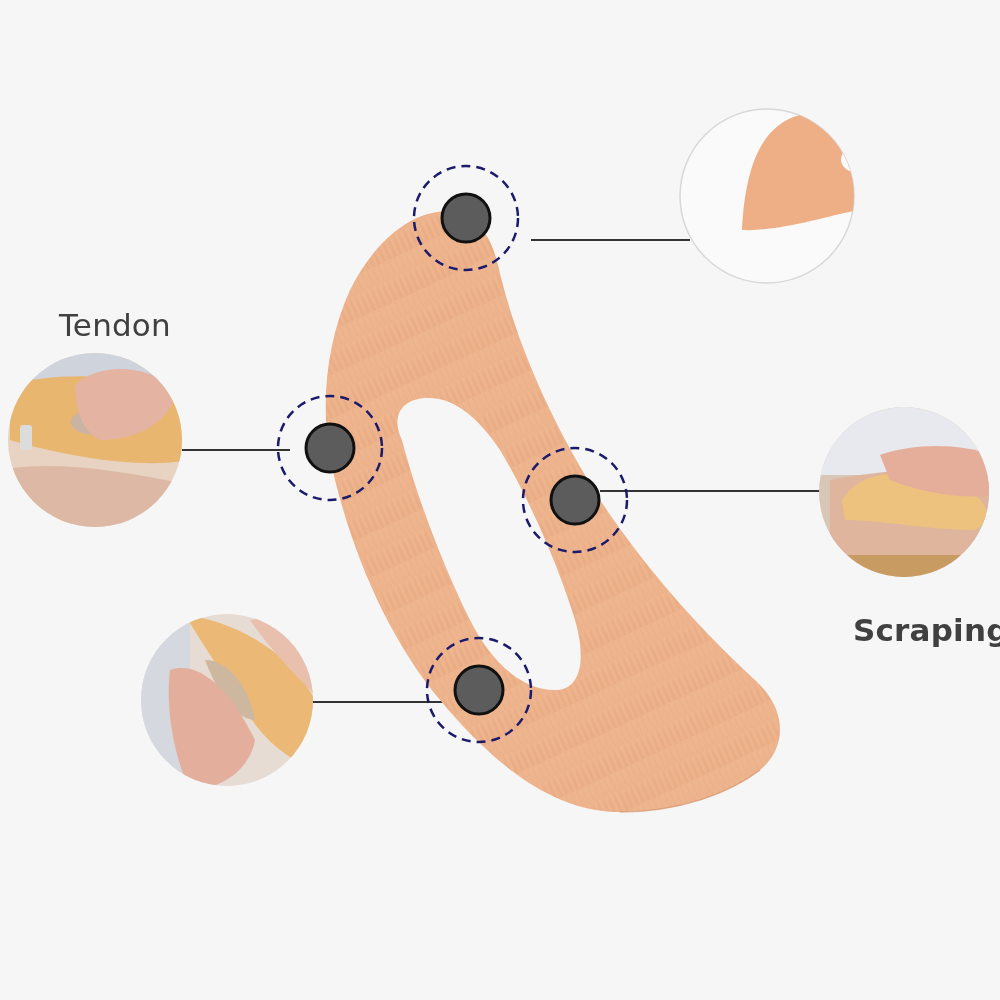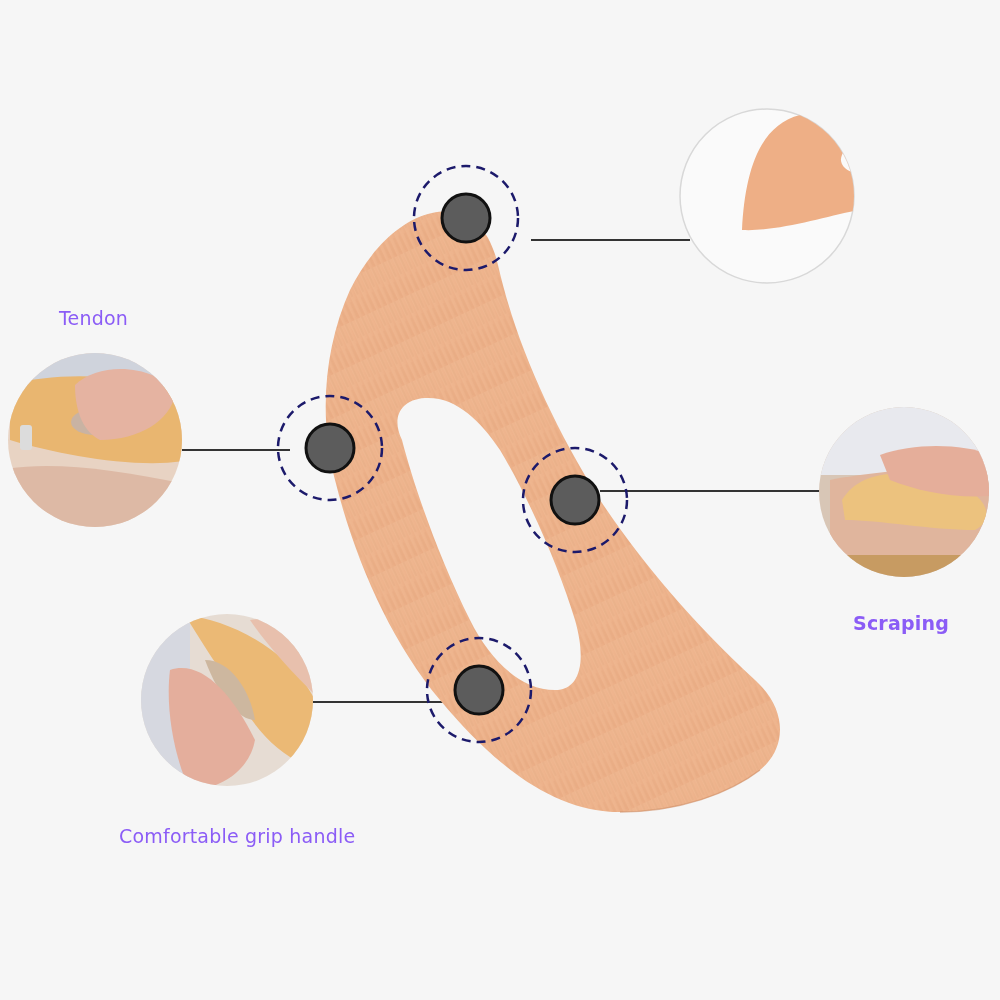--- a/index.html
+++ b/index.html
@@ -3,21 +3,21 @@
   <meta charset="utf-8">
   <style>
     html, body { margin: 0; padding: 0; }
     body {
       width: 1000px; height: 1000px; position: relative; overflow: hidden;
       background: #f6f6f6;
       font-family: "DejaVu Sans", "Liberation Sans", sans-serif;
     }
     .stage { position: absolute; left: 0; top: 0; width: 1000px; height: 1000px; }
     .label {
-      position: absolute; color: #8b5cf6; font-size: 19px; white-space: nowrap;
+      position: absolute; color: #404040; font-size: 31px; white-space: nowrap;
       letter-spacing: 0.2px;
     }
   </style>
 </head>
 <body>
 
 <div class="stage">
 
   <svg width="1000" height="1000" viewBox="0 0 1000 1000" style="position:absolute;left:0;top:0">
     <defs>
@@ -122,15 +122,14 @@
       <rect x="140" y="610" width="50" height="180" fill="#d6d8e0"></rect>
       <path d="M 185 615 C 230 620 290 650 315 700 L 315 770 C 290 760 260 740 240 700 C 220 670 200 640 185 615 Z" fill="#ebb975"></path>
       <path d="M 205 660 C 230 660 250 690 255 720 C 240 720 220 700 205 660 Z" fill="#cdb79f"></path>
       <path d="M 170 670 C 200 660 230 690 255 740 C 250 770 220 790 190 790 C 175 760 165 710 170 670 Z" fill="#e4ae9c"></path>
       <path d="M 250 620 C 280 615 310 630 320 660 L 320 700 C 300 680 270 650 250 620 Z" fill="#e8c0ad"></path>
     </g>
   </svg>
 
   <div class="label" style="left:59px; top:307px;">Tendon</div>
   <div class="label" style="left:853px; top:612px;font-weight:bold;">Scraping</div>
-  <div class="label" style="left:119px; top:825px;">Comfortable grip handle</div>
 
 </div>
 
 </body></html>

